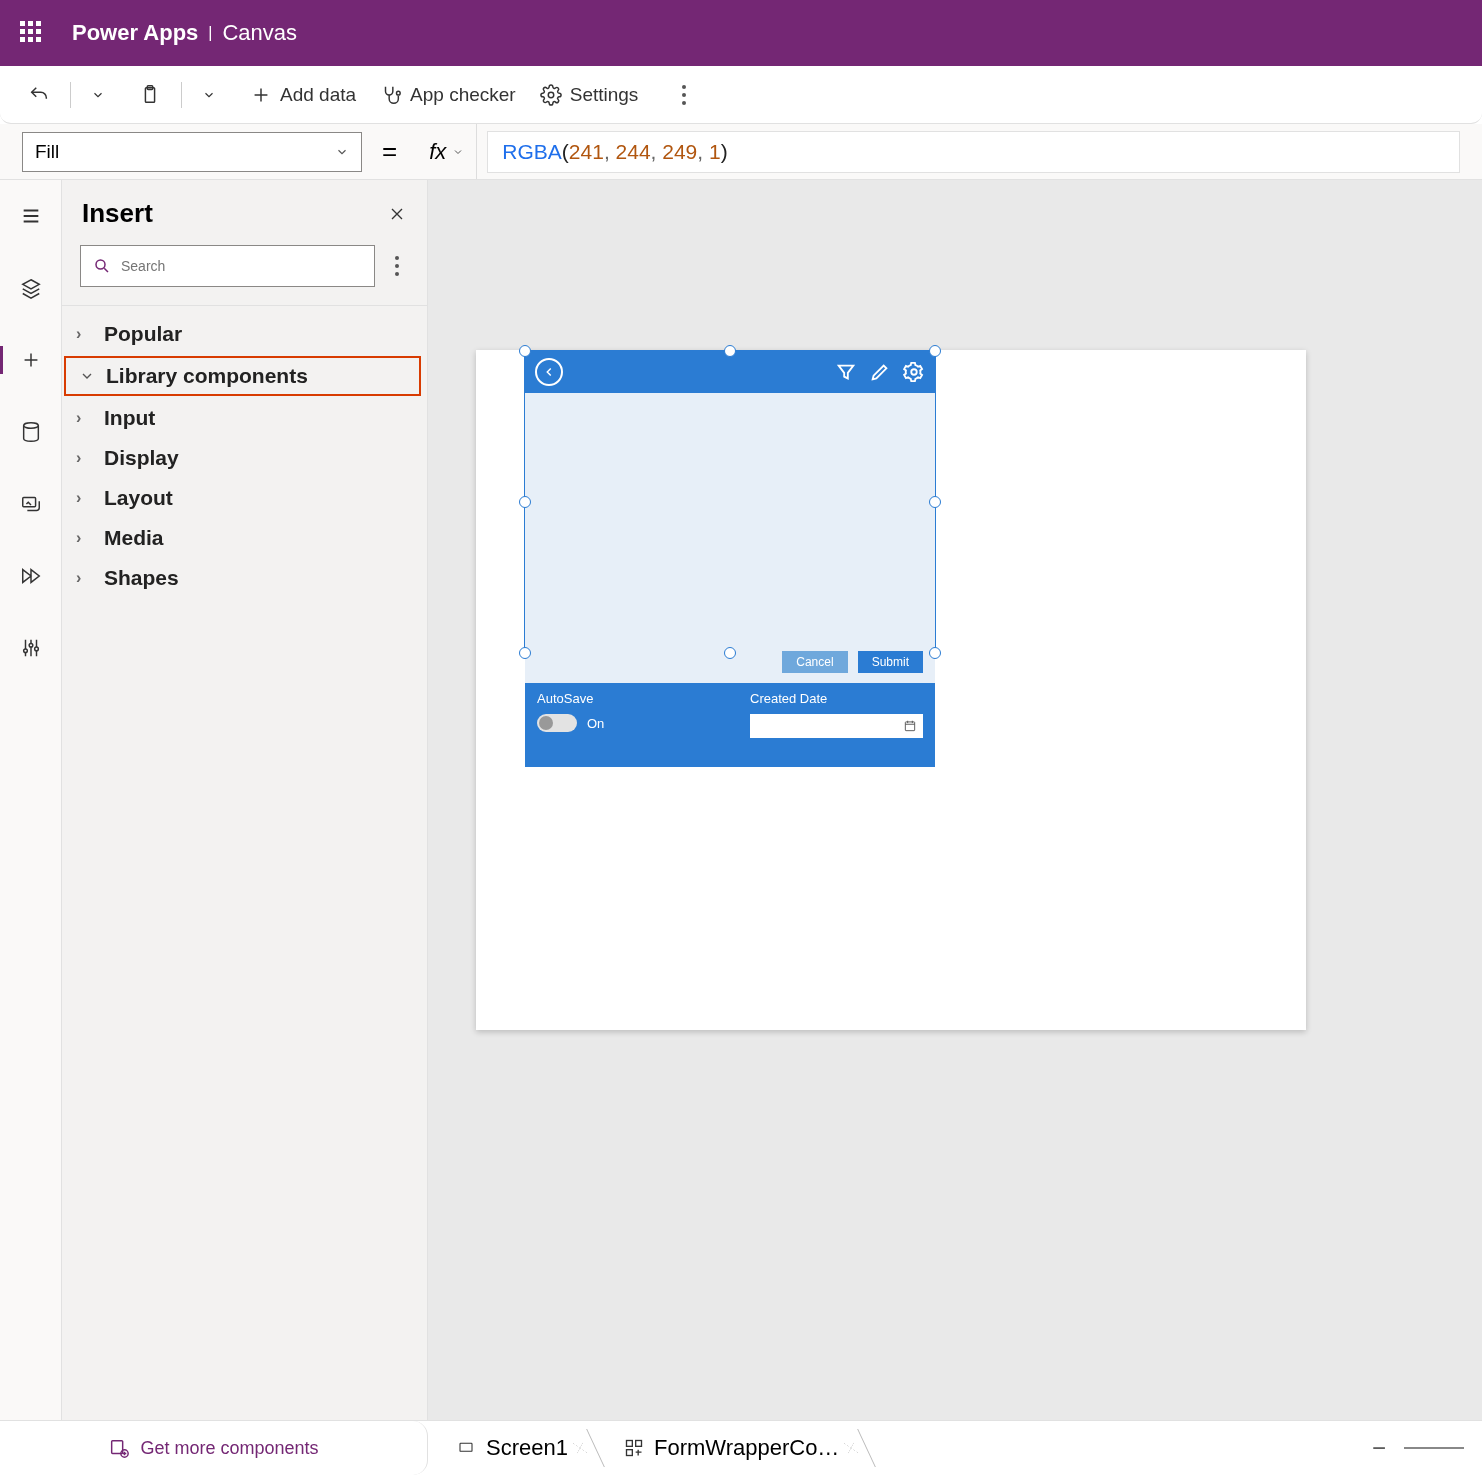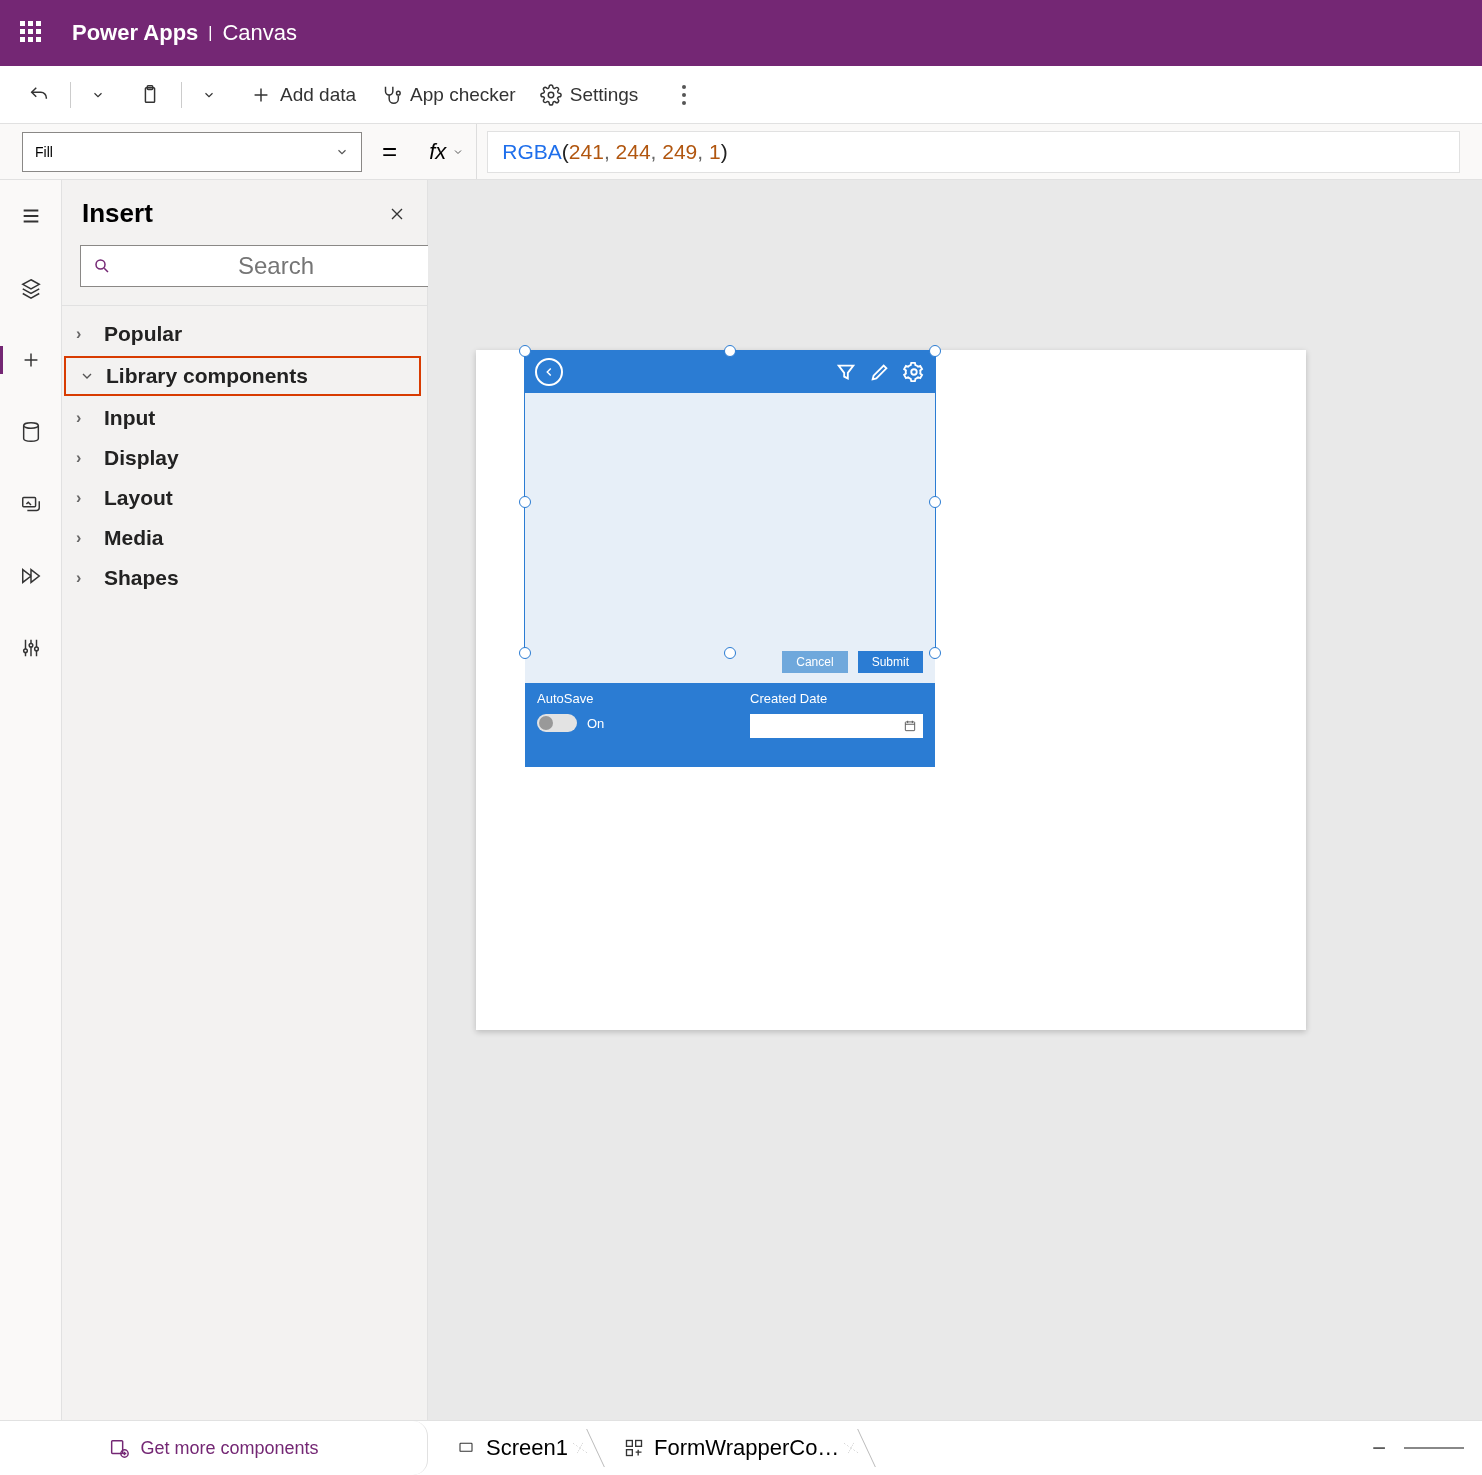--- a/index.html
+++ b/index.html
@@ -12,31 +12,32 @@
 .waffle { width: 24px; height: 24px; display: grid; grid-template-columns: repeat(3,5px); grid-template-rows: repeat(3,5px); gap: 3px; margin-right: 28px; cursor: pointer; }
 .waffle span { background: #fff; width:5px; height:5px; }
 .header-title { font-size: 22px; font-weight: 600; }
 .header-sep { font-weight: 300; margin: 0 10px; }
 .header-sub { font-size: 22px; font-weight: 400; }
 
 
 .toolbar {
   height: 58px; border-bottom: 1px solid #e1e1e1; display: flex; align-items: center; padding: 0 18px; gap: 4px;
   color: #333;
+  border-radius: 11px;
 }
 .toolbar .tb-btn { display: flex; align-items: center; gap: 8px; padding: 6px 10px; cursor: pointer; font-size: 19px; }
 .tb-divider { width: 1px; height: 26px; background: #ccc; margin: 0 6px; }
 .tb-icon { width: 22px; height: 22px; display:flex; align-items:center; justify-content:center; }
 
 
 .formula-bar {
   height: 56px; border-bottom: 1px solid #e1e1e1; display: flex; align-items: center; padding: 0 22px; gap: 10px; background:#faf9f8;
 }
 .property-dd {
-  width: 340px; height: 40px; border: 1px solid #8a8886; background: #fff; display:flex; align-items:center; justify-content:space-between; padding: 0 12px; font-size: 14px; cursor:pointer;
+  width: 340px; height: 40px; border: 1px solid #8a8886; background: #fff; display:flex; align-items:center; justify-content:space-between; padding: 0 12px; font-size: 19px; cursor:pointer;
 }
 .eq-sign { font-size: 26px; padding: 0 10px; }
 .fx-box { display:flex; align-items:center; gap:6px; font-style: italic; font-family: "Times New Roman", serif; font-size: 22px; padding: 0 12px; cursor:pointer; border-right:1px solid #ddd; height:100%;}
 .formula-input {
   flex: 1; height: 42px; background: #fff; border: 1px solid #e1e1e1; display:flex; align-items:center; padding: 0 14px;
   font-family: Consolas, monospace; font-size: 21px;
 }
 .tok-func { color: #1f6feb; }
 .tok-paren { color: #222; }
 .tok-num { color: #b1560f; }
@@ -52,21 +53,21 @@
 
 .insert-panel {
   width: 366px; border-right: 1px solid #e1e1e1; background:#f3f2f1; display:flex; flex-direction:column;
 }
 .insert-head { display:flex; align-items:center; justify-content:space-between; padding: 18px 20px 10px 20px; }
 .insert-head h2 { font-size: 26px; font-weight: 600; }
 .insert-search-row { display:flex; align-items:center; gap:10px; padding: 6px 18px 18px 18px; border-bottom:1px solid #e1e1e1;}
 .search-box {
   flex:1; height: 42px; border: 1px solid #8a8886; background:#fff; display:flex; align-items:center; padding: 0 12px; gap:10px;
 }
-.search-box input { border:none; outline:none; font-size:24px; flex:1;text-align:center; }
+.search-box input { border:none; outline:none; font-size:14px; flex:1; }
 .vdots { width:24px; display:flex; flex-direction:column; gap:4px; align-items:center; cursor:pointer;}
 .vdots span { width:4px;height:4px;background:#555;border-radius:50%; }
 
 .cat-list { padding: 8px 0; }
 .cat-item {
   display:flex; align-items:center; gap:10px; padding: 8px 14px; font-size: 21px; cursor:pointer; color:#222;
 }
 .cat-item.highlight { border: 2px solid #d83b01; margin: 2px 6px 2px 2px; padding: 6px 12px;}
 .cat-item .chev { width:18px; color:#666; font-size:16px; }
 .cat-item.bold { font-weight:600; }

